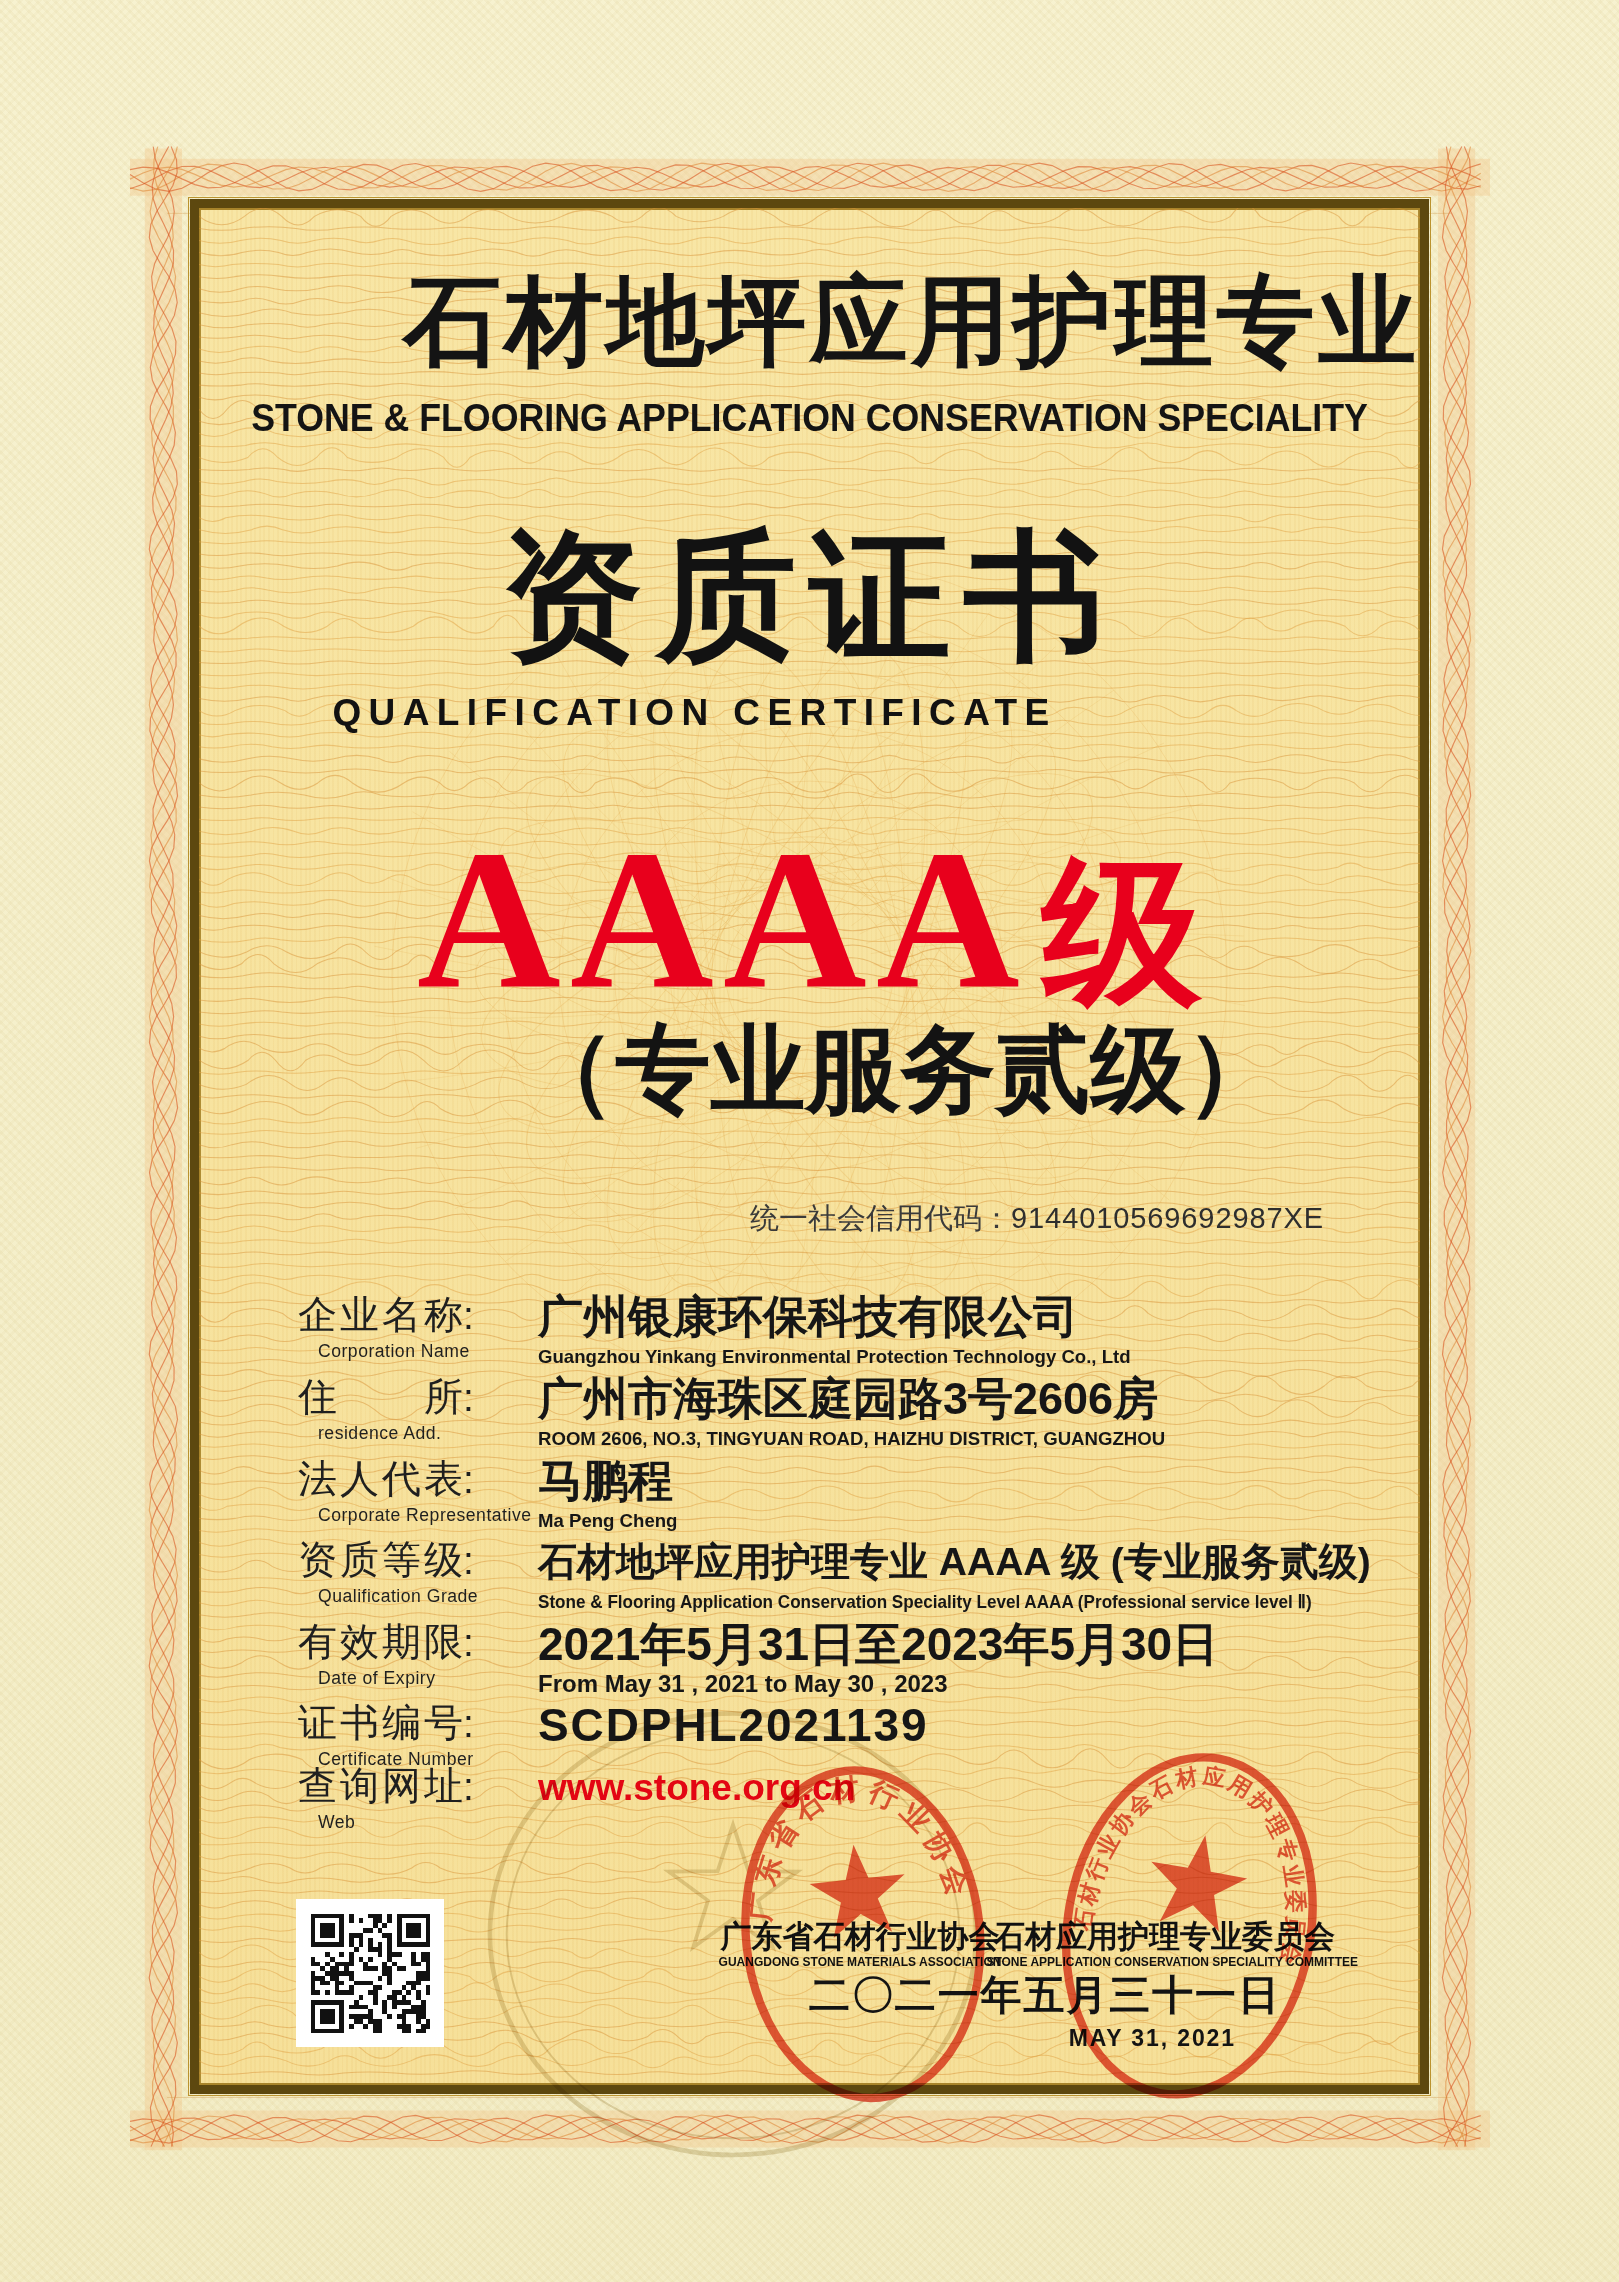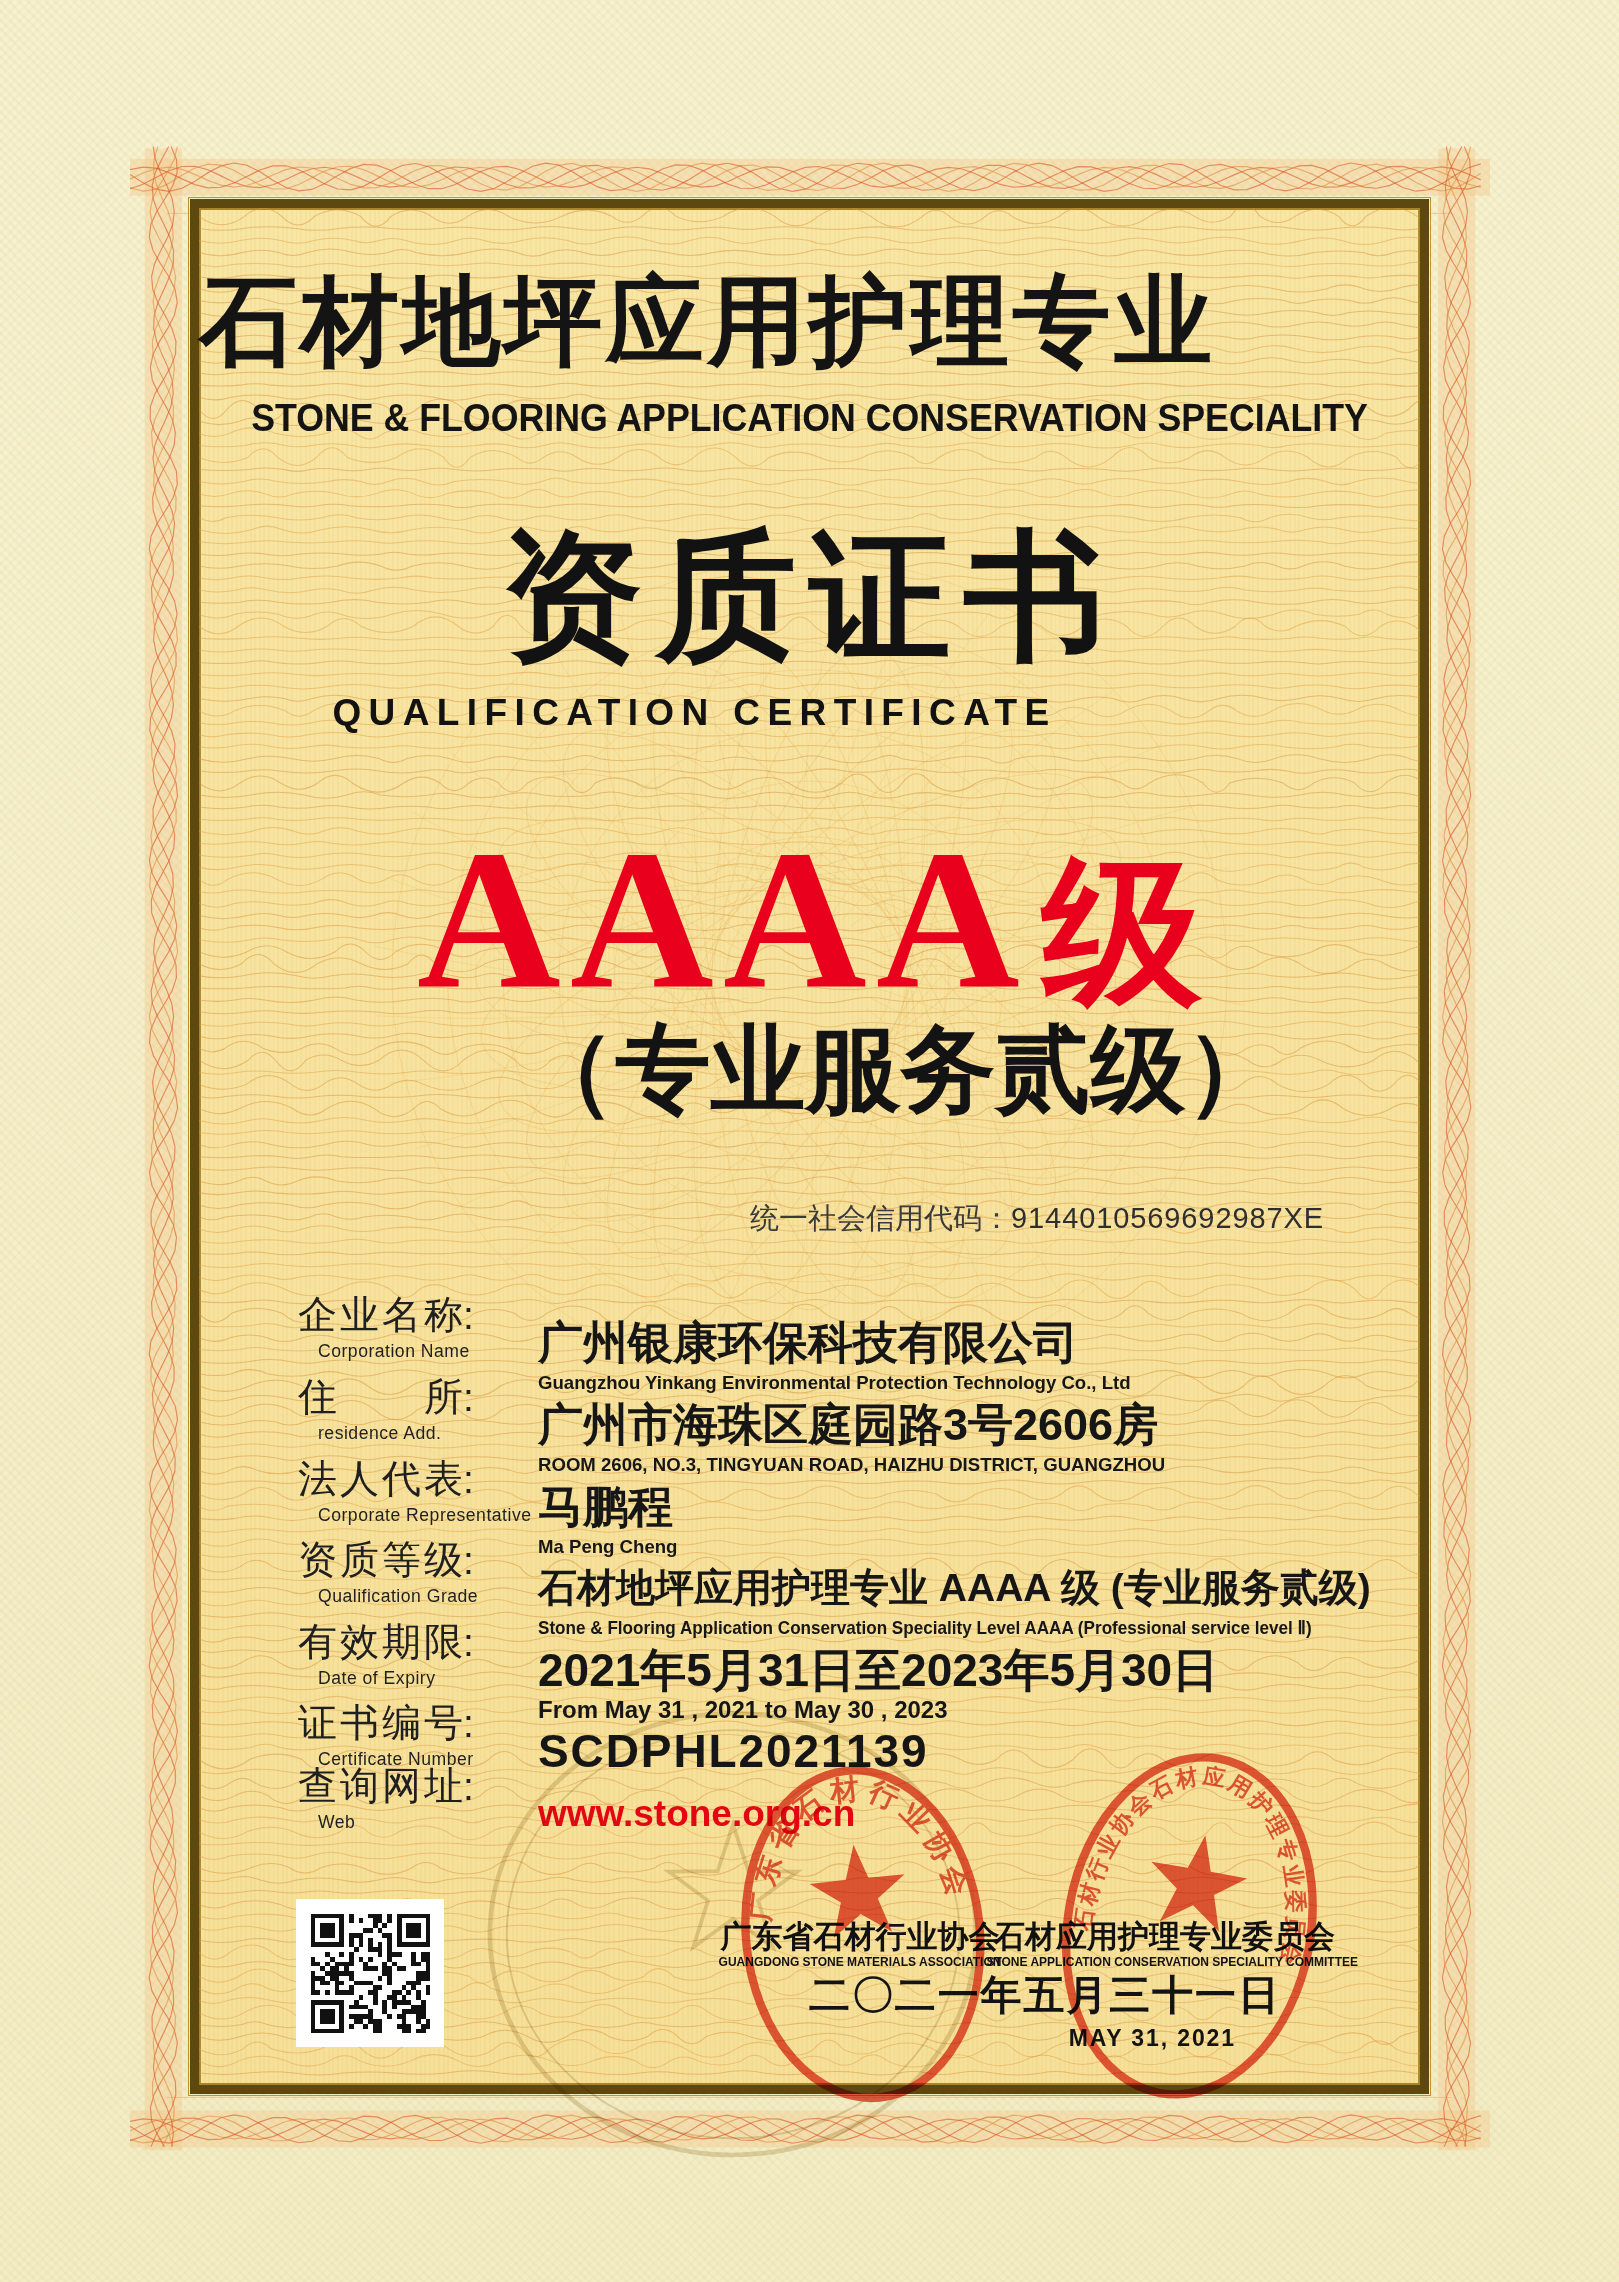--- a/index.html
+++ b/index.html
@@ -13,21 +13,21 @@
   
   .frame{position:absolute;left:190px;top:199px;width:1221px;height:1877px;
     border:9.3px solid #5d480f;outline:1.9px solid #bb932f;outline-offset:1.9px;
     box-shadow:inset 0 0 0 1.9px #a8842a;
     background:
       repeating-linear-gradient(90deg, rgba(213,156,58,.08) 0 1.9px, rgba(0,0,0,0) 1.9px 4.6px),
       linear-gradient(#f8e6a5,#f6e099);}
   #inner-bg{width:100%;height:100%;}
   .content{position:absolute;left:0;top:0;width:1221px;height:1877px;}
   .content>div{position:absolute;}
-  .title-zh{top:59px;left:0;width:1221px;text-align:left;font-size:98px;line-height:109px;
+  .title-zh{top:59px;left:0;width:1221px;text-align:right;font-size:98px;line-height:109px;
     font-weight:bold;letter-spacing:3.7px;color:#141414;white-space:nowrap;}
   .title-en{top:186px;left:0;width:1221px;text-align:center;font-size:38px;line-height:48px;
     font-weight:bold;color:#141414;transform:scaleX(.94);white-space:nowrap;}
   .cert-zh{top:311px;left:0;width:1221px;text-align:center;font-size:141px;line-height:154px;
     font-weight:bold;letter-spacing:13px;color:#121212;white-space:nowrap;}
   .cert-en{top:482px;left:0;width:991px;text-align:center;font-size:37px;line-height:45px;
     font-weight:bold;letter-spacing:7.4px;color:#121212;white-space:nowrap;}
   .grade{top:598px;left:0;width:1221px;height:213px;display:flex;align-items:baseline;
     justify-content:center;white-space:nowrap;}
   .grade-a{font-family:"Liberation Serif",serif;font-weight:bold;font-size:199px;
@@ -39,21 +39,21 @@
   .credit .cc-val{color:#2e2e2e;letter-spacing:0.9px;}
   
   .row{left:99px;width:1076px;display:flex;}
   .lab{width:186px;flex:0 0 186px;position:relative;}
   .lab-line{display:flex;}
   .lab-zh{display:inline-block;width:165px;font-size:39px;line-height:46px;color:#1f1f1f;
     text-align:justify;text-align-last:justify;}
   .colon{font-size:39px;line-height:48px;color:#1f1f1f;}
   .lab-en{font-size:17.6px;line-height:22px;color:#1f1f1f;white-space:nowrap;letter-spacing:0.5px;margin-left:20px;}
   .val{margin-left:54px;}
-  .val-zh{font-size:45px;line-height:50px;font-weight:bold;color:#161616;white-space:nowrap;margin-top:26px;}
+  .val-zh{font-size:45px;line-height:50px;font-weight:bold;color:#161616;white-space:nowrap;}
   .val-en{font-size:18.6px;line-height:24px;font-weight:bold;color:#161616;white-space:nowrap;
     margin-top:2.8px;transform-origin:left center;}
   .r1{top:1084px}.r2{top:1166px}.r3{top:1248px}.r4{top:1329px}.r5{top:1411px}
   .r6{top:1492px}.r7{top:1555px}
   .r4 .val-zh{font-size:39px;}
   .r4 .val-en{transform:scaleX(.92);}
   .r5 .val-zh{font-size:46px;}
   .r5 .val-en{font-size:24px;}
   .r6 .val-zh{font-size:46px;letter-spacing:1.9px;}
   .r7 .val-zh{font-size:37px;color:#e30613;}

